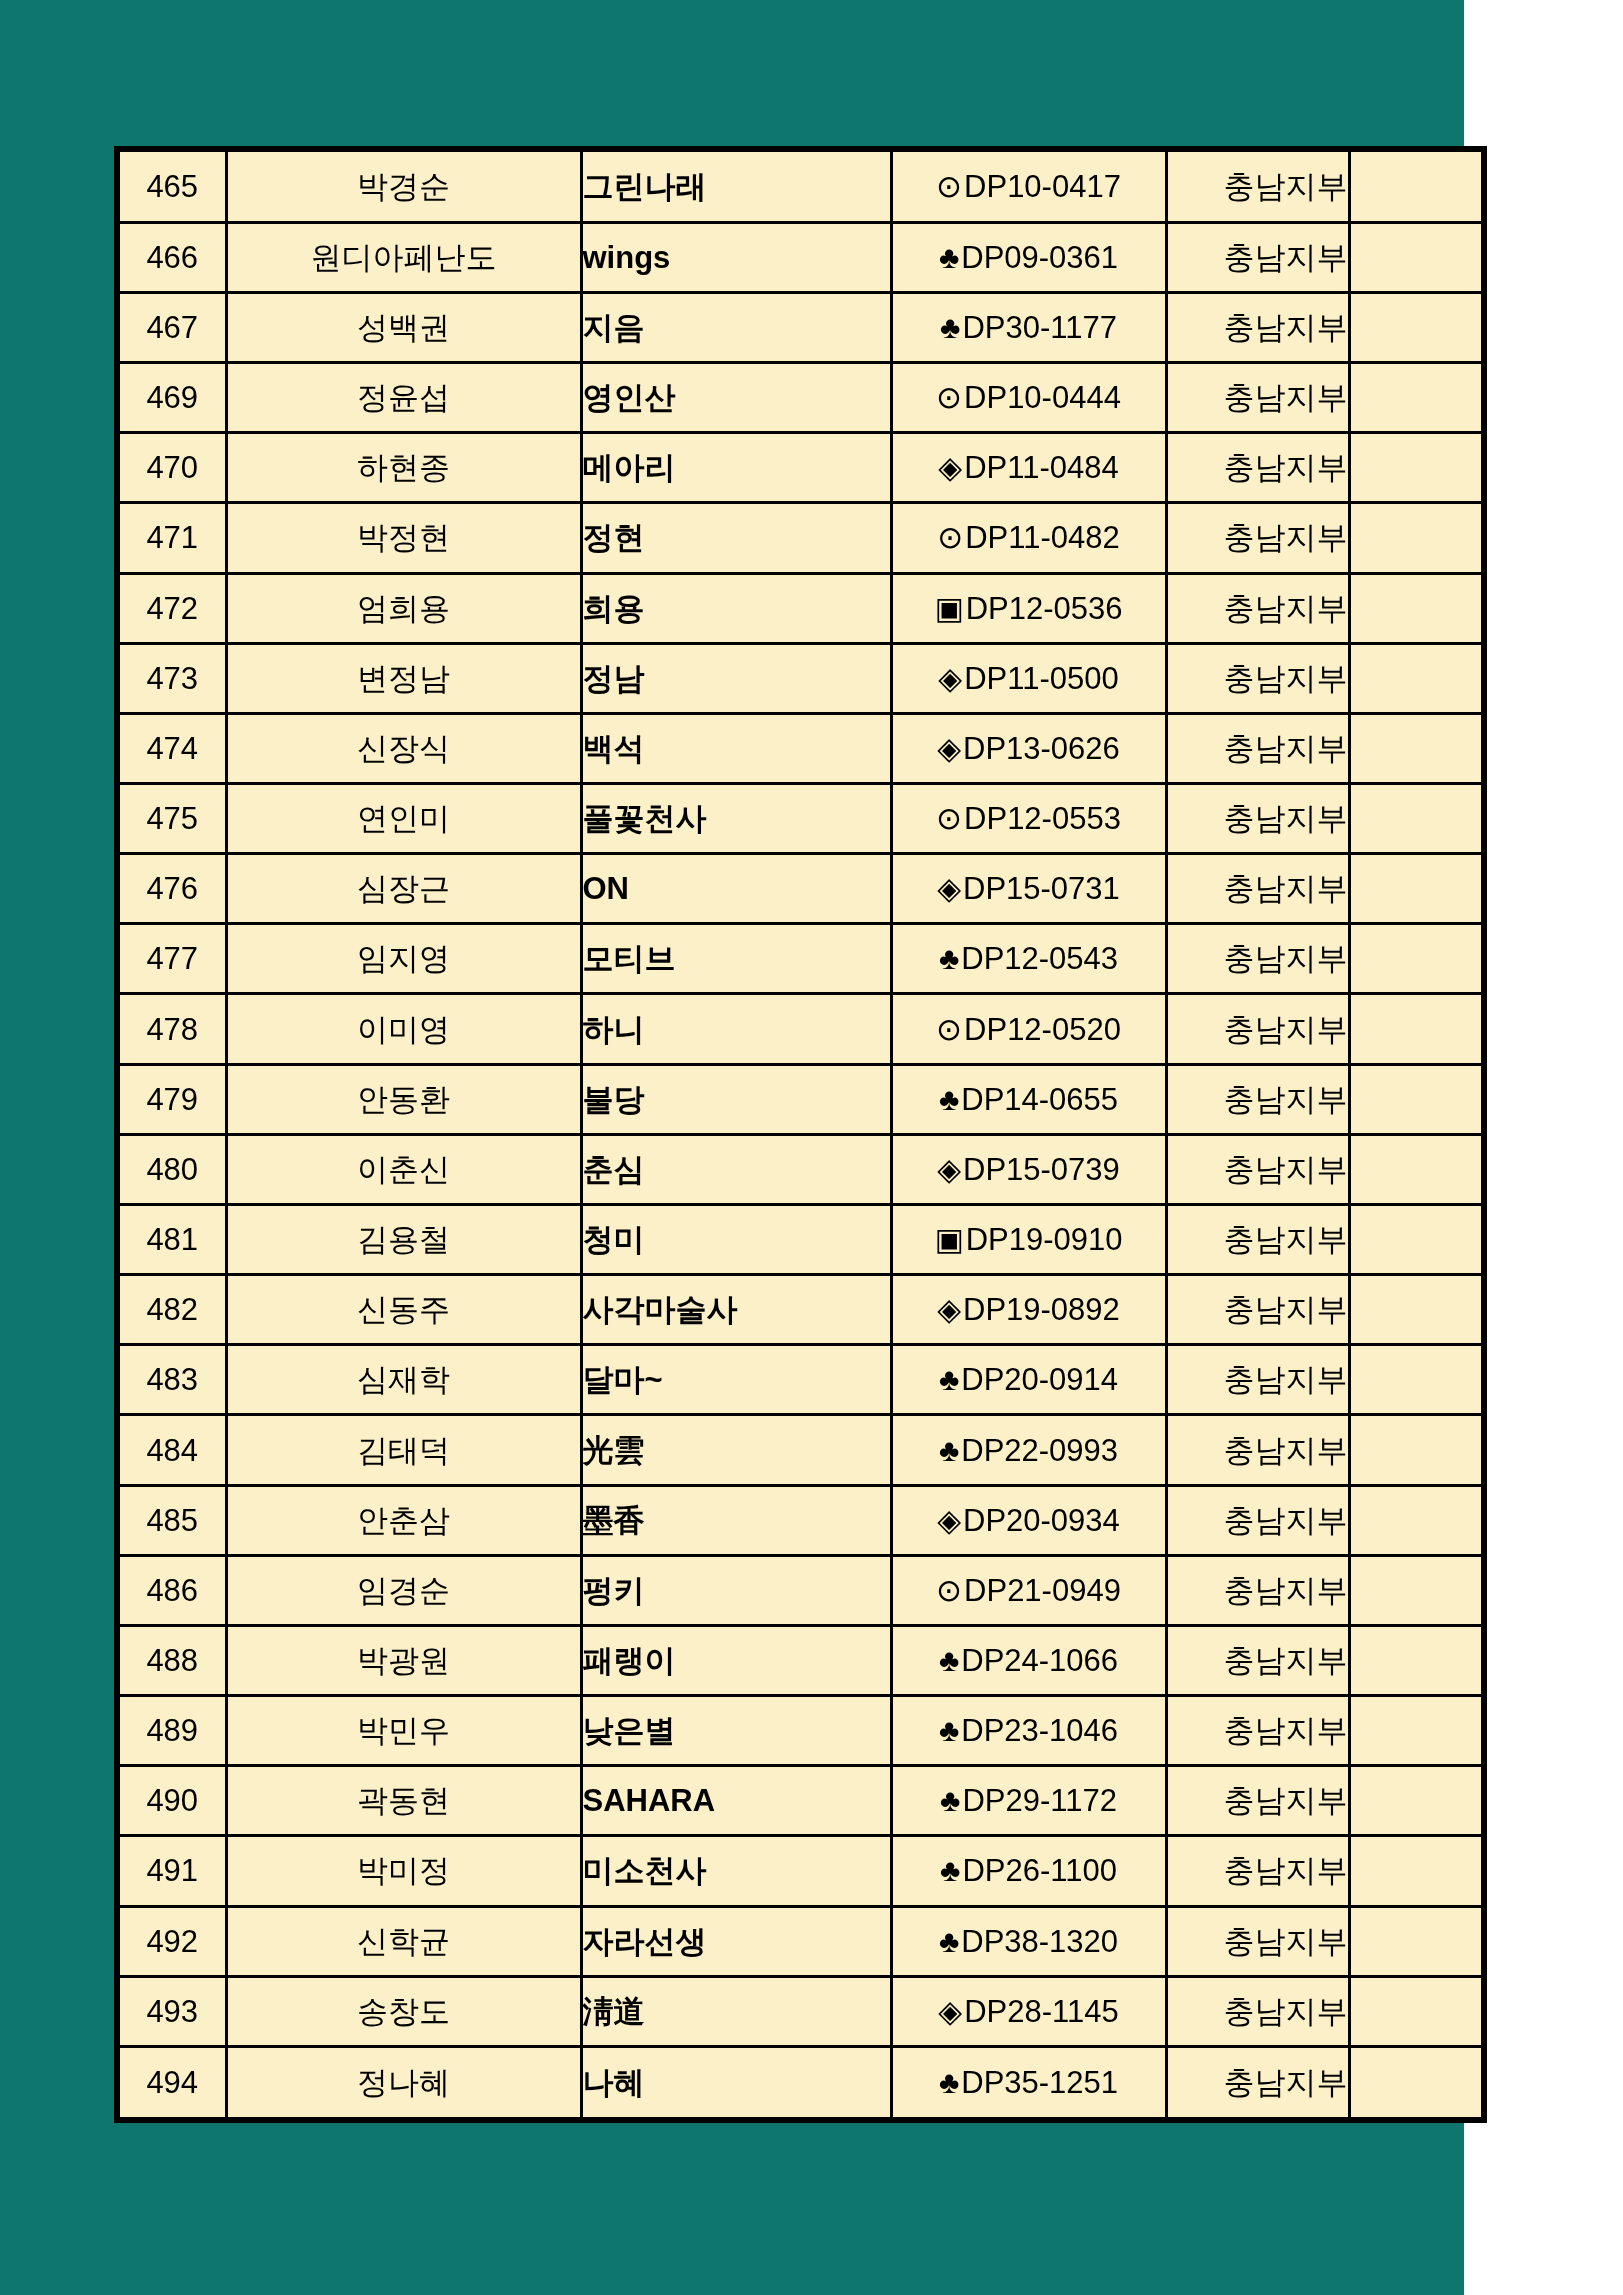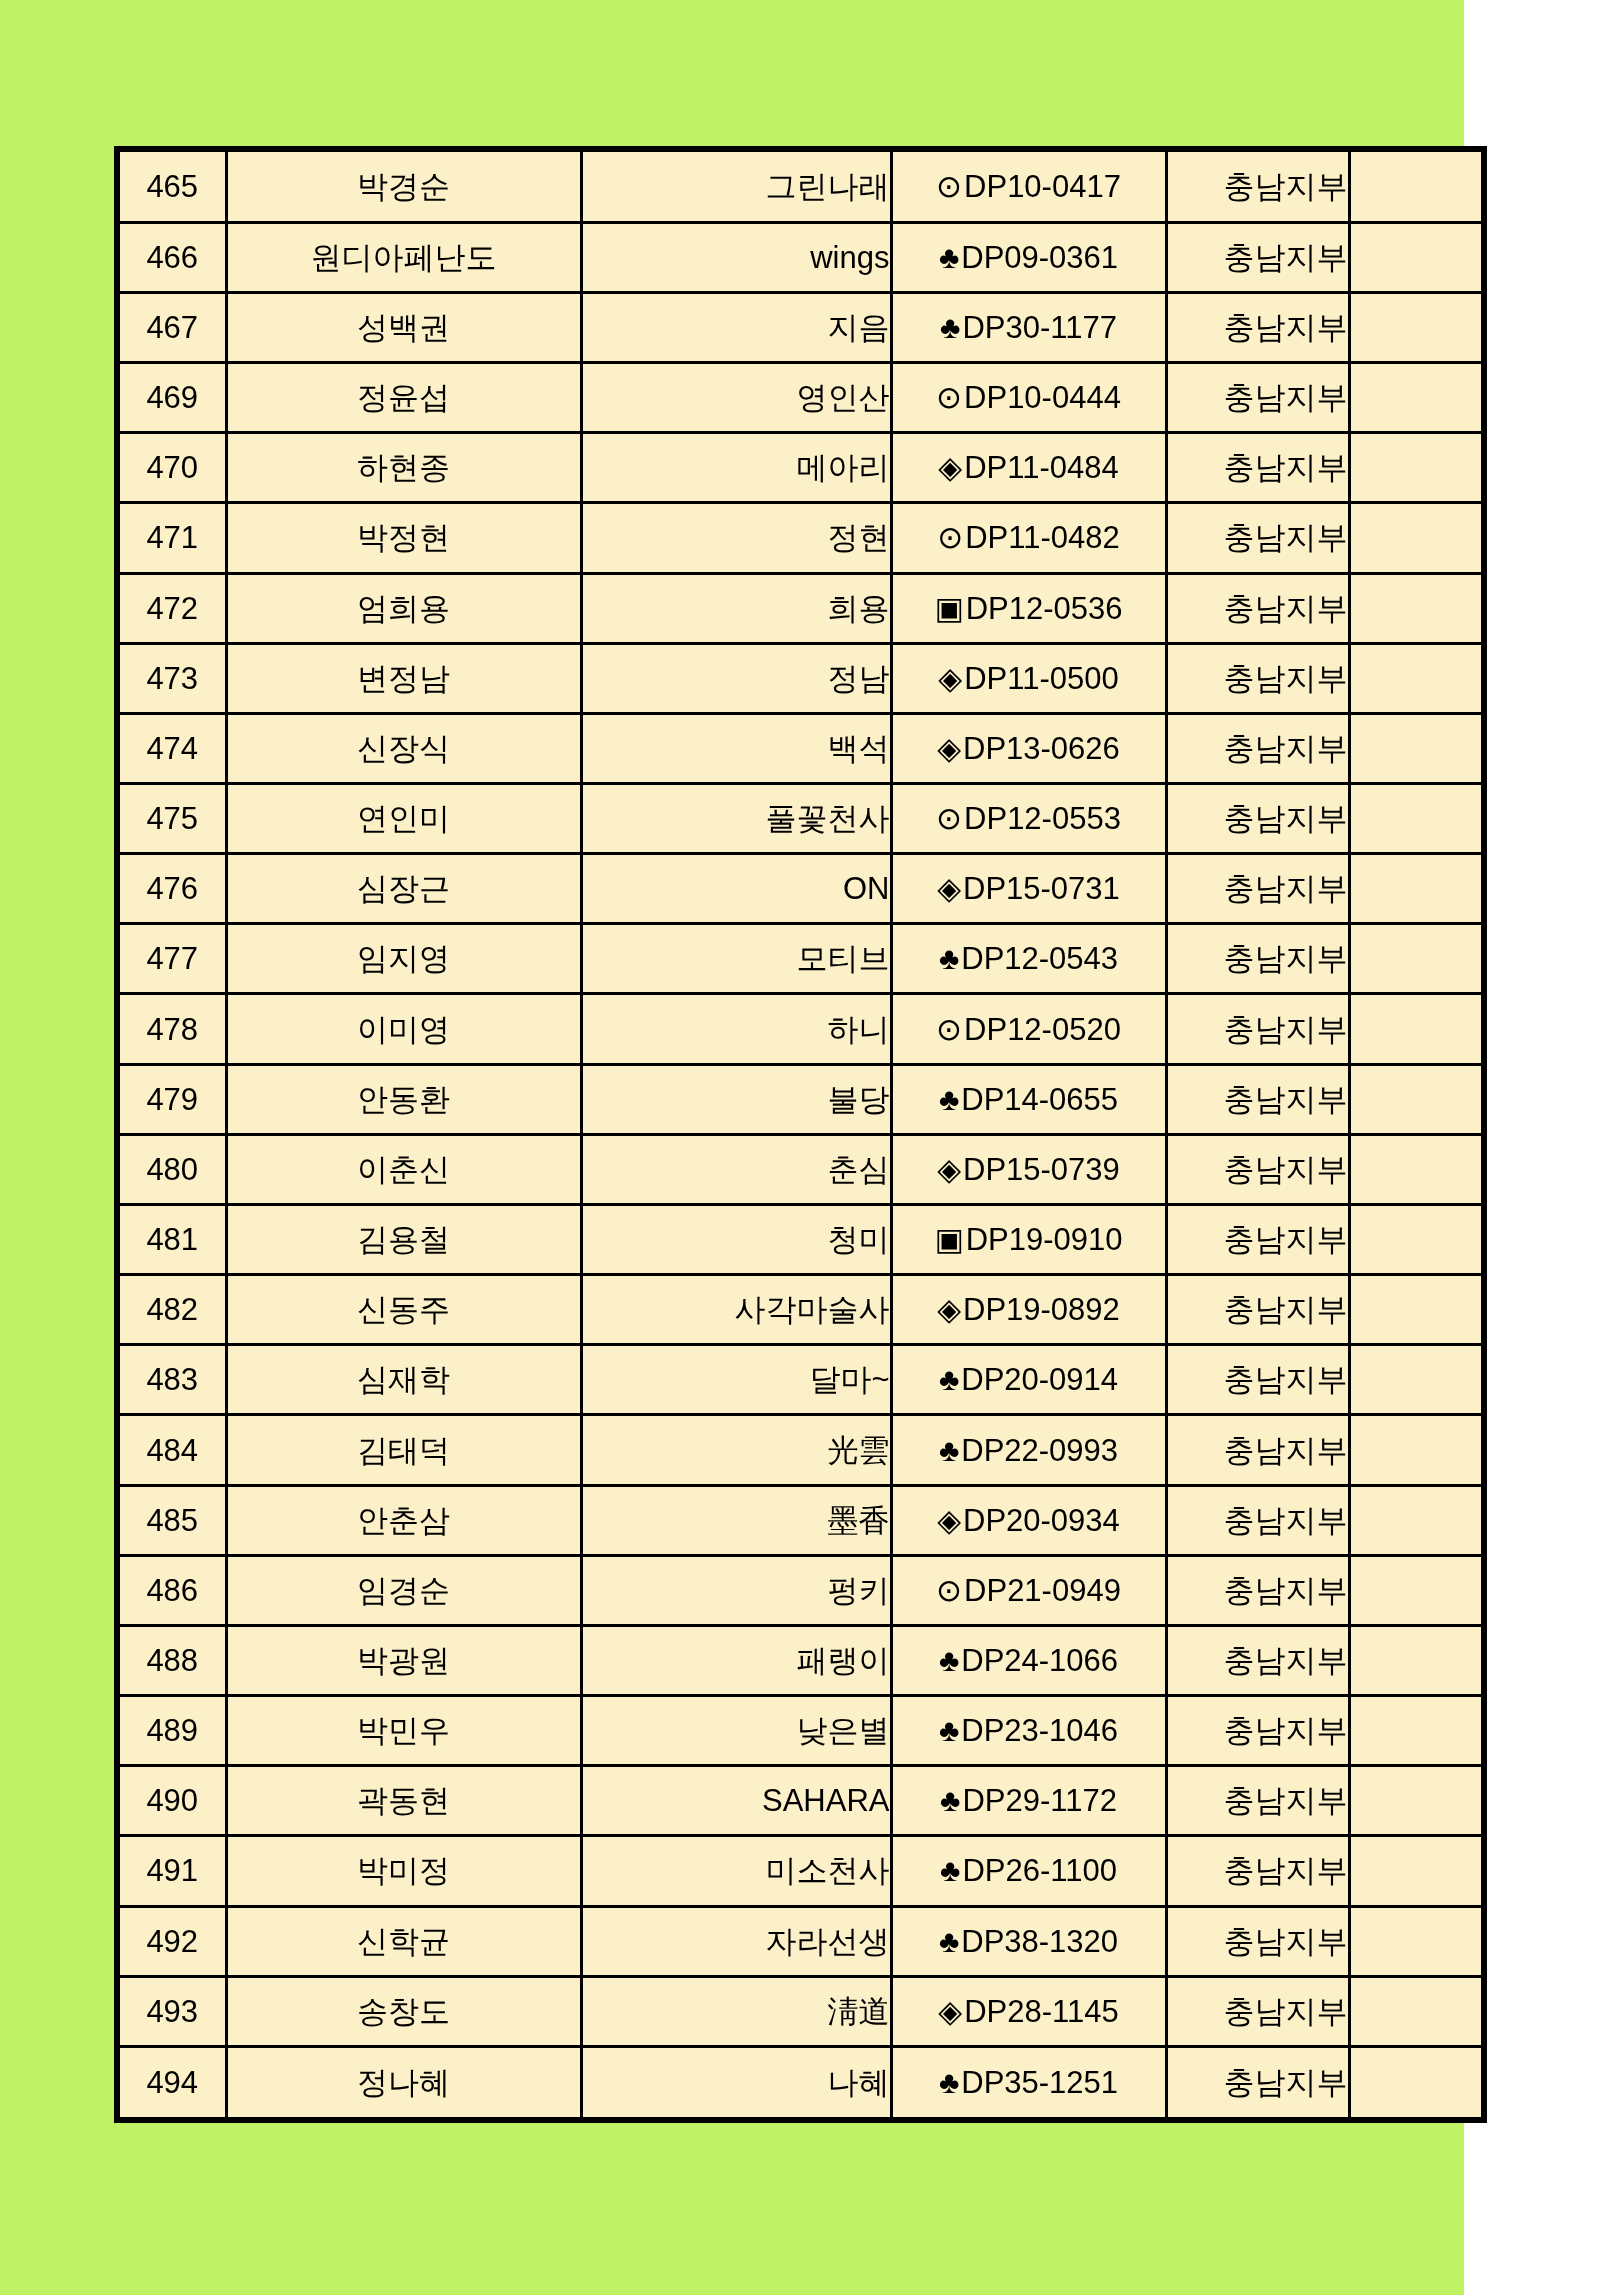--- a/index.html
+++ b/index.html
@@ -4,21 +4,21 @@
 <style>
   html, body {
     margin: 0;
     padding: 0;
     background: #ffffff;
   }
   .page {
     position: relative;
     width: 1464px;
     height: 2295px;
-    background: #bef264;
+    background: #0f766e;
     font-family: "Liberation Sans", "DejaVu Sans", sans-serif;
     color: #000000;
   }
   table.roster {
     position: absolute;
     left: 114px;
     top: 146px;
     width: 1366px;
     height: 1977px;
     border-collapse: collapse;
@@ -30,21 +30,21 @@
     background: #FCF0C8;
     font-size: 31px;
     line-height: 1;
     vertical-align: middle;
     white-space: nowrap;
     overflow: hidden;
     padding: 0;
   }
   td.c-no     { text-align: center; }
   td.c-name   { text-align: center; padding-left: 9.2px; }
-  td.c-nick   { text-align: right; padding-left: 9.2px; }
+  td.c-nick   { text-align: left; padding-left: 9.2px; font-weight: bold; }
   td.c-code   { text-align: center; margin-left: 28px; }
   td.c-region { text-align: right; }
   td.c-extra  { }
   .sym { margin-right: 2px; }
 </style>
 </head>
 <body>
 
 <div class="page">
   <table class="roster">

